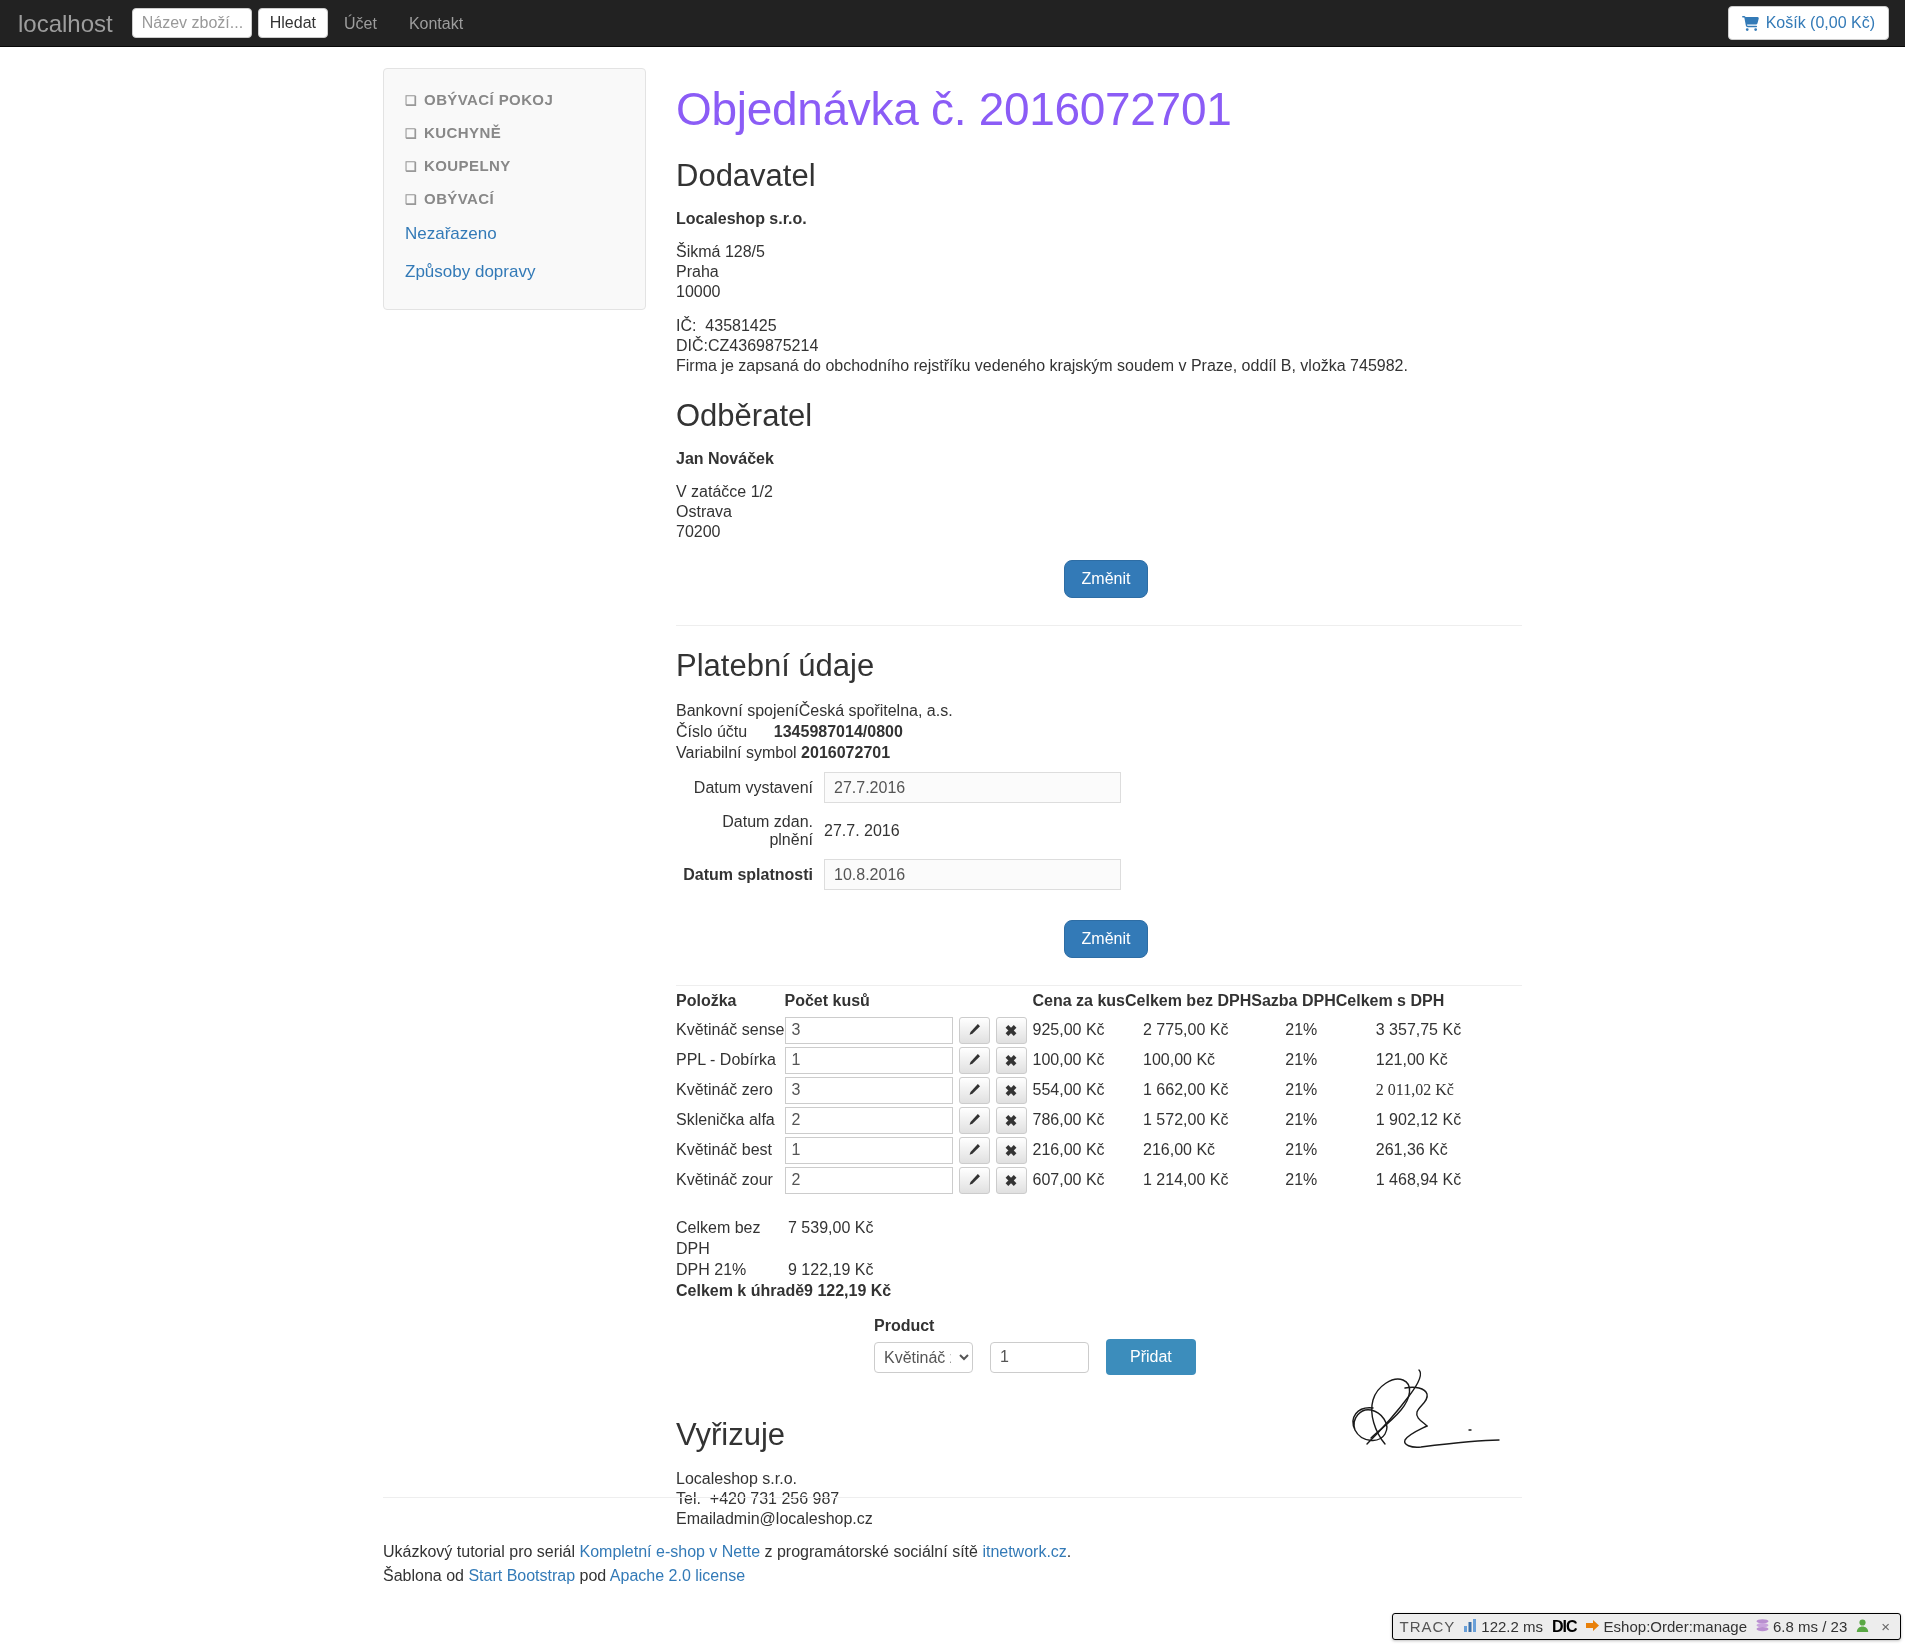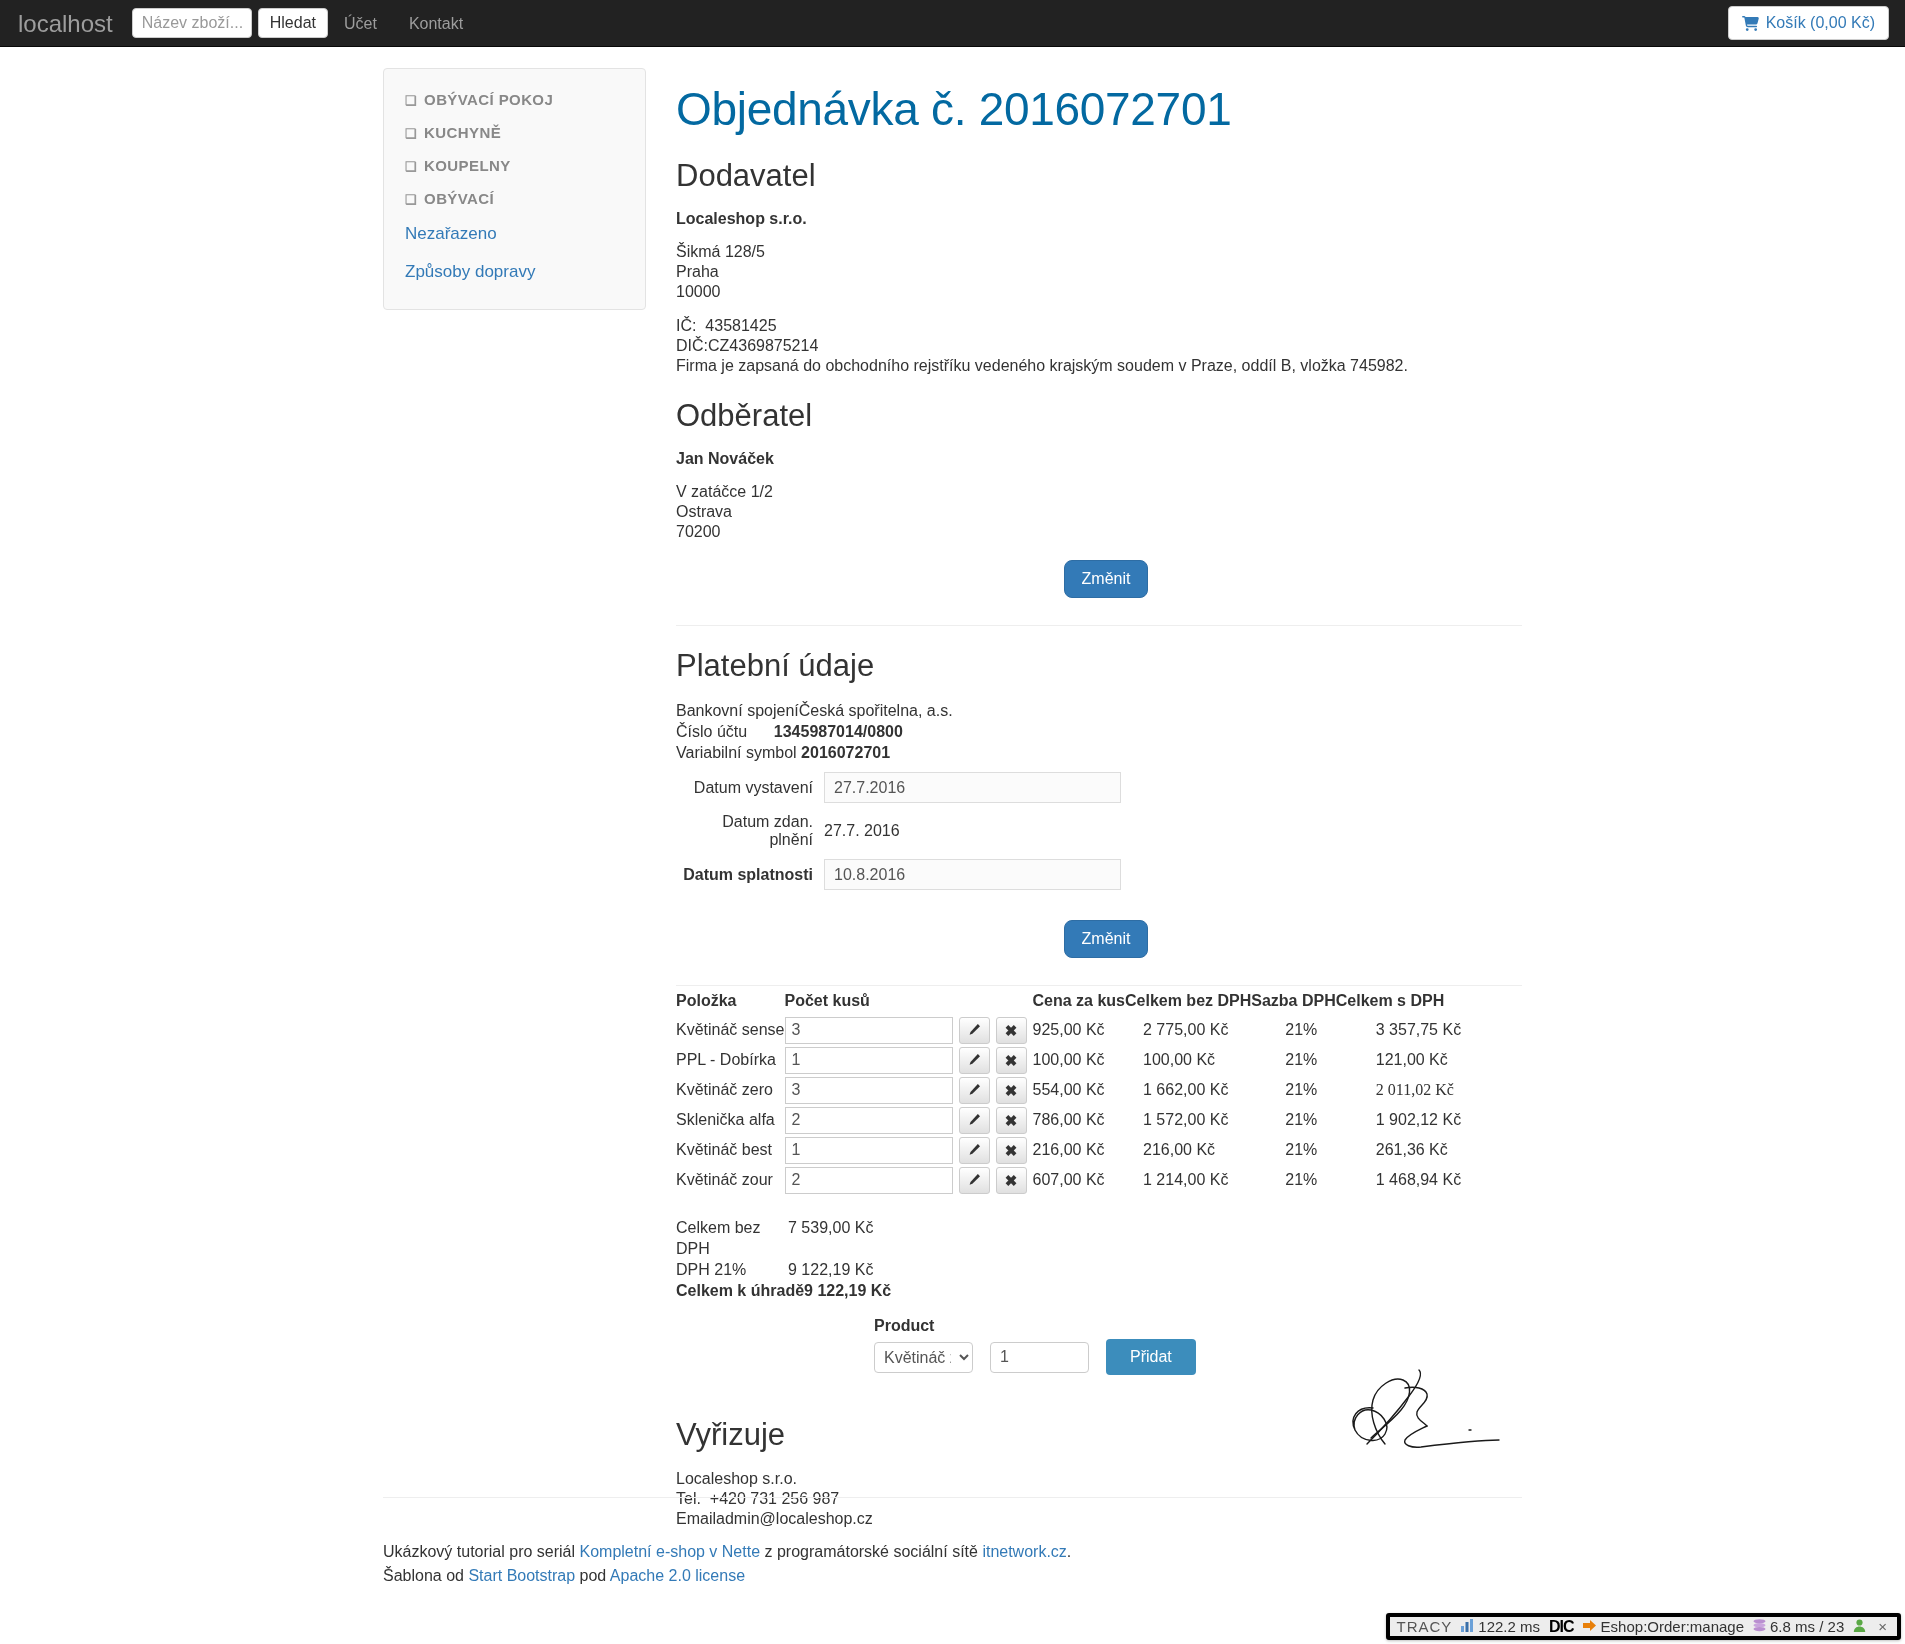--- a/index.html
+++ b/index.html
@@ -61,21 +61,21 @@
   }
   .caret{ color:#999; font-size:13px; margin-right:7px; }
   .side-link{
     display:block; padding:9px 0 9px 21px; color:#337ab7; font-size:17px;
     text-decoration:none; cursor:pointer;
   }
 
   
   .main{ position:absolute; left:676px; top:68px; width:860px; }
   h1.page-title{
-    font-size:46px; font-weight:normal; margin:14px 0 22px 0; color:#0369a1;
+    font-size:46px; font-weight:normal; margin:14px 0 22px 0; color:#8b5cf6;
     letter-spacing:-.3px;
   }
   h2.sect{ font-size:31px; font-weight:normal; margin:22px 0 16px 0; color:#333; }
   .strong-line{ font-weight:bold; font-size:16px; margin:0 0 14px 0; }
   .addr{ font-size:16px; line-height:20px; margin:0 0 14px 0; }
   .idline{ font-size:16px; line-height:20px; }
 
   .hr{ height:1px; background:#eee; margin:27px 0 0 0; width:846px; }
 
   .btn-primary{
@@ -156,21 +156,21 @@
   }
   .footer{
     position:absolute; left:383px; top:1540px; width:1139px;
     font-size:16px; line-height:24px; color:#333;
   }
   .footer a{ color:#337ab7; text-decoration:none; }
 
   
   .tracy{
     position:absolute; right:4px; bottom:4px; height:27px;
-    background:#ededed; border:4px solid #000000; border-radius:3px;
+    background:#ededed; border:1px solid #000000; border-radius:3px;
     display:flex; align-items:center; padding:0 7px; gap:9px;
     font-size:15px; color:#333; box-shadow:0 1px 3px rgba(0,0,0,.25);
     font-family:"Liberation Sans", sans-serif;
   }
   .tracy-label{ color:#555; letter-spacing:1px; font-size:15px; }
   .tr-item{ display:flex; align-items:center; gap:4px; white-space:nowrap; }
   .tr-dic{ color:#000000; font-weight:bold; letter-spacing:-1px; font-size:16px; }
   .tr-close{ color:#666; cursor:pointer; padding:0 3px; }
 </style>
 </head>

